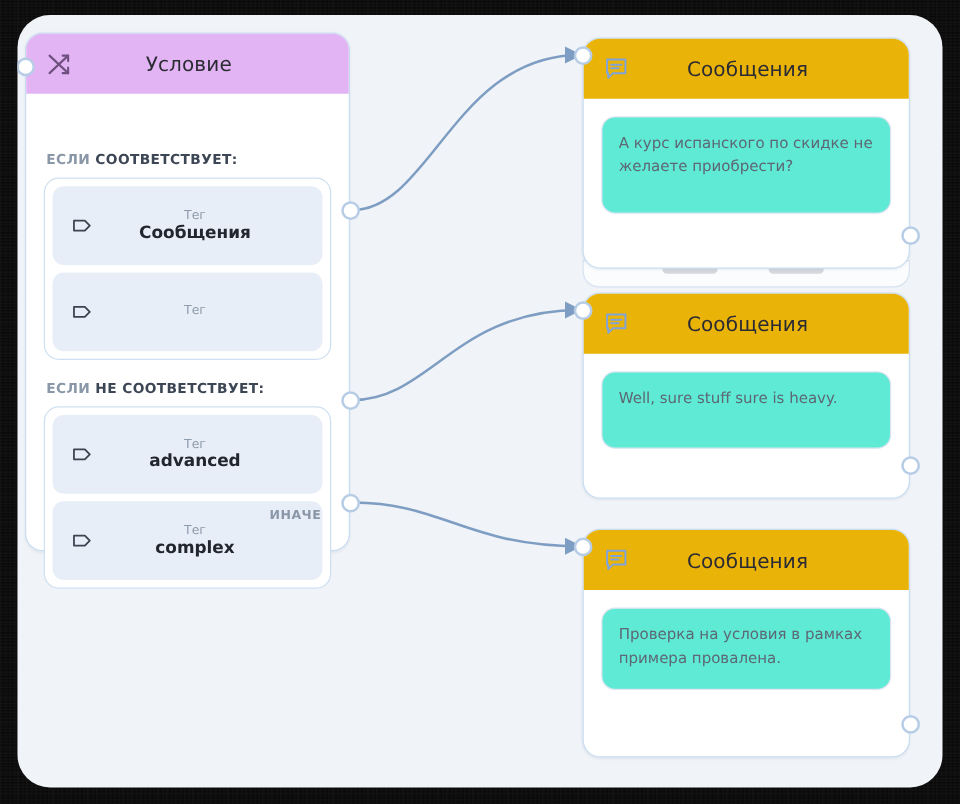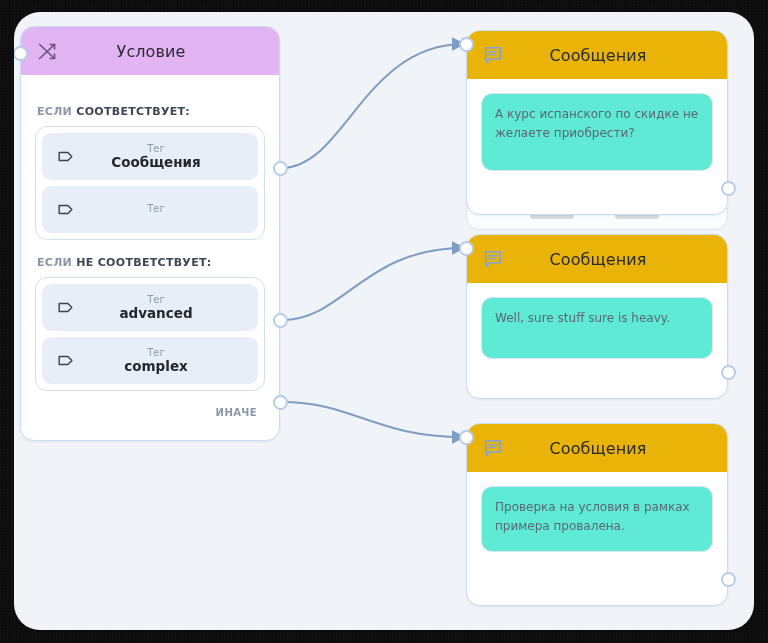--- a/index.html
+++ b/index.html
@@ -93,20 +93,21 @@
     left: 6px;
     top: 14px;
     width: 260px;
     height: 415px;
   }
   #condition-node .node-header {
     background: #e2b4f4;
   }
   .cond-body {
     padding: 24px 14px 0 14px;
+    margin-top: 16px;
   }
   .branch-label {
     font-size: 11px;
     letter-spacing: 0.3px;
     margin: 6px 0 8px 2px;
     color: #8a97a8;
     font-weight: 700;
     text-transform: uppercase;
   }
   .branch-label b {
@@ -117,21 +118,21 @@
     border: 1px solid #cfe0f2;
     border-radius: 12px;
     padding: 6px;
     background: #ffffff;
   }
   .tag-row {
     display: flex;
     align-items: center;
     background: #e8eef7;
     border-radius: 9px;
-    height: 47px;
+    height: 63px;
     padding: 0 10px;
     box-sizing: border-box;
     margin-bottom: 6px;
   }
   .tag-row:last-child { margin-bottom: 0; }
   .tag-icon {
     width: 26px;
     flex: 0 0 26px;
     display: flex;
     align-items: center;

